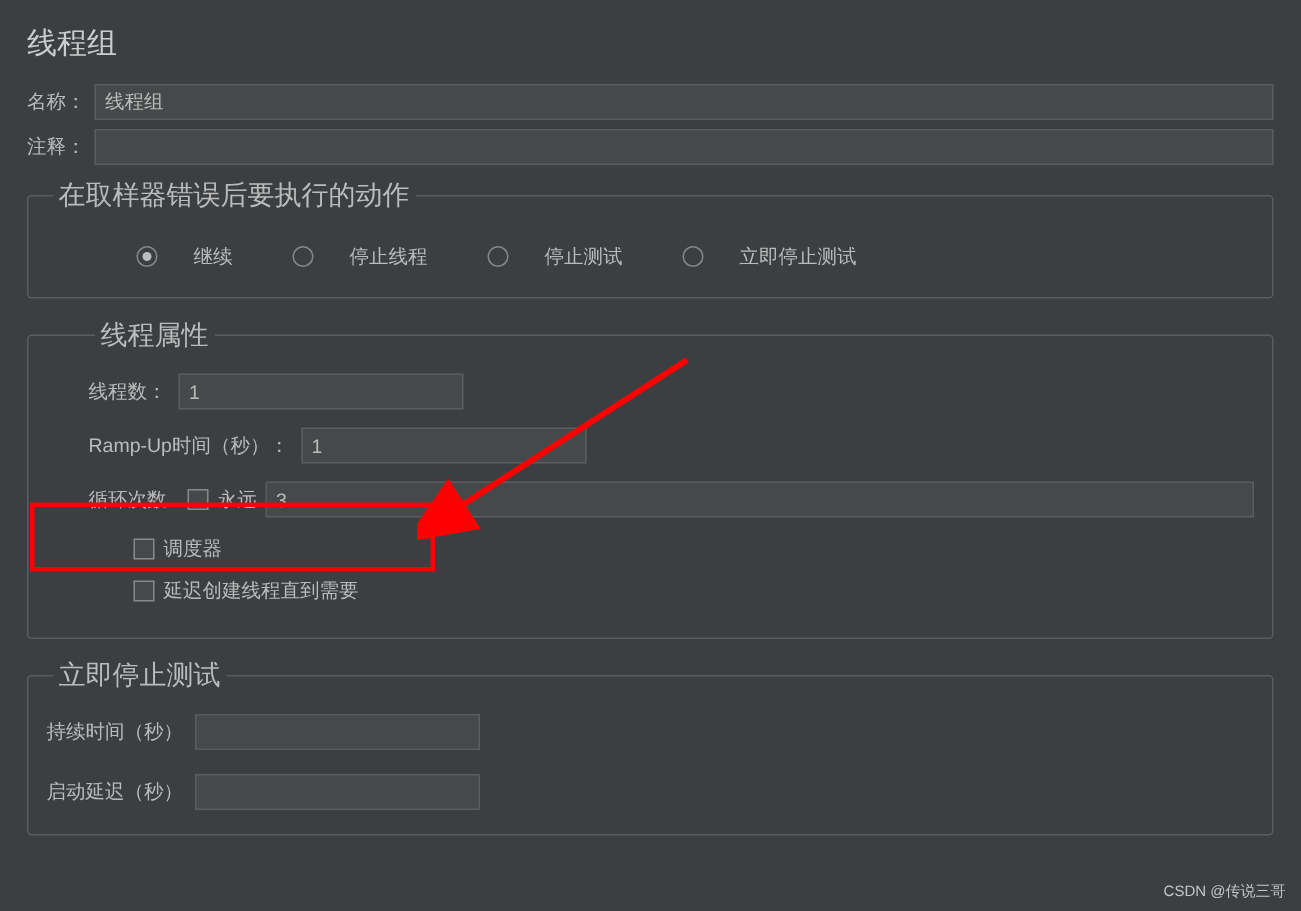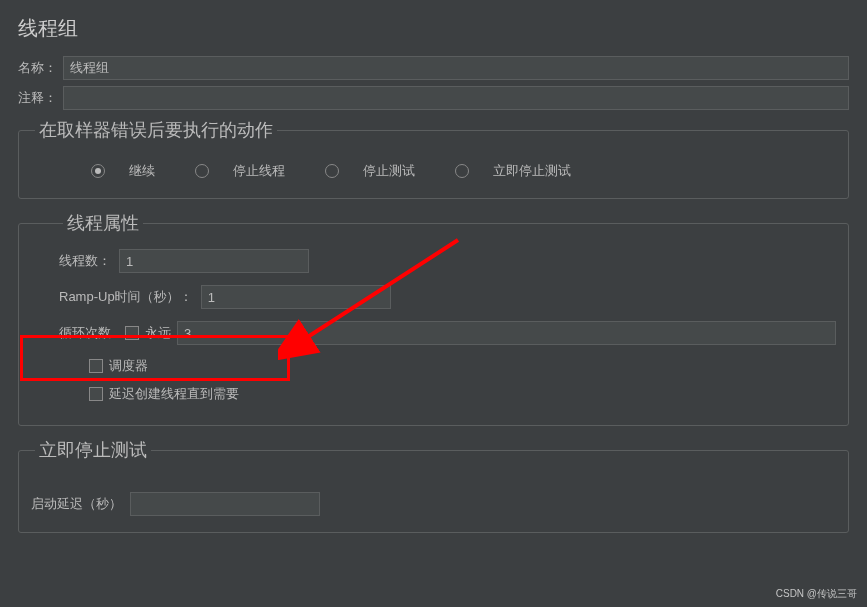--- a/index.html
+++ b/index.html
@@ -207,20 +207,26 @@
 
   <div class="checkbox-row">
     <span class="checkbox"></span>
     <span>延迟创建线程直到需要</span>
   </div>
 </fieldset>
 
 <fieldset style="margin-top:12px;">
   <legend>立即停止测试</legend>
 
+  <div class="prop-row">
+    <span class="prop-label">持续时间（秒）</span>
+    <div class="prop-input-cell">
+      <input type="text" class="text-input" value="" style="">
+    </div>
+  </div>
 
   <div class="prop-row" style="margin-bottom:4px;margin-top:16px;">
     <span class="prop-label">启动延迟（秒）</span>
     <div class="prop-input-cell">
       <input type="text" class="text-input" value="" style="">
     </div>
   </div>
 </fieldset>
 
 <div class="highlight-box" style="left:20px; top:335px; width:270px; height:46px;"></div>

